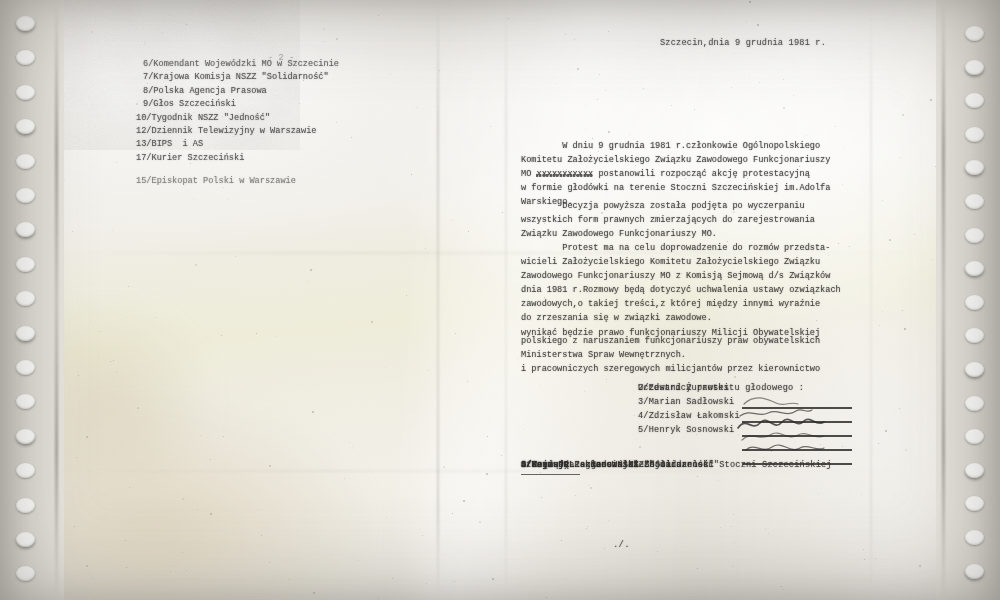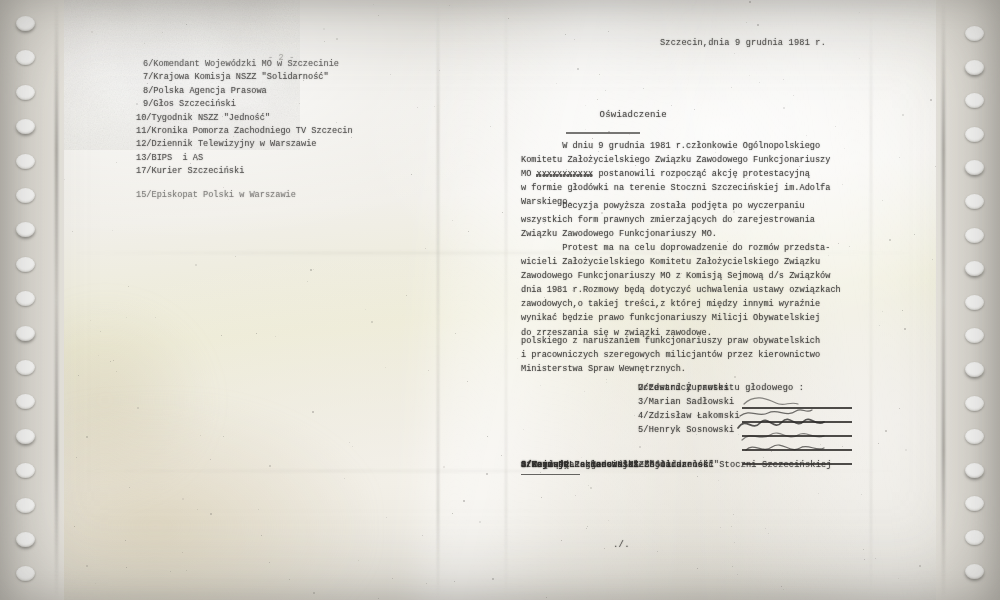--- a/index.html
+++ b/index.html
@@ -154,60 +154,55 @@
   <div class="sheet">
 
     <div class="t vfaded" id="page-mark">- 2 -</div>
 
     <div id="left-list">
         <div class="li" style="padding-left: 7px; opacity: 0.72;">6/Komendant Wojewódzki MO w Szczecinie</div>
         <div class="li" style="padding-left: 7px;">7/Krajowa Komisja NSZZ "Solidarność"</div>
         <div class="li" style="padding-left: 7px;">8/Polska Agencja Prasowa</div>
         <div class="li" style="padding-left: 7px;">9/Głos Szczeciński</div>
         <div class="li">10/Tygodnik NSZZ "Jedność"</div>
-        <div class="li">11/Kronika Pomorza Zachodniego TV Szczecin</div>
         <div class="li">12/Dziennik Telewizyjny w Warszawie</div>
         <div class="li">13/BIPS  i AS</div>
         <div class="li">17/Kurier Szczeciński</div>
         <div class="li" style="margin-top: 10px; opacity: 0.58;">15/Episkopat Polski w Warszawie</div>
       </div>
 
     <div class="t" id="datestamp">Szczecin,dnia 9 grudnia 1981 r.</div>
 
-    <div class="t" id="doc-title">
-      <span>Oświadczenie</span>
-      <span class="rule"></span>
-    </div>
 
     <div id="paragraphs">
         <div class="para" style="top: 139px;">
           <div class="ln">        W dniu 9 grudnia 1981 r.członkowie Ogólnopolskiego</div>
           <div class="ln">Komitetu Założycielskiego Związku Zawodowego Funkcjonariuszy</div>
           <div class="ln">MO <span class="strike">xxxxxxxxxxx</span> postanowili rozpocząć akcję protestacyjną</div>
           <div class="ln">w formie głodówki na terenie Stoczni Szczecińskiej im.Adolfa</div>
           <div class="ln">Warskiego.</div>
         </div>
         <div class="para" style="top: 199px;">
           <div class="ln">        Decyzja powyższa została podjęta po wyczerpaniu</div>
           <div class="ln">wszystkich form prawnych zmierzających do zarejestrowania</div>
           <div class="ln">Związku Zawodowego Funkcjonariuszy MO.</div>
         </div>
         <div class="para" style="top: 241px;">
           <div class="ln">        Protest ma na celu doprowadzenie do rozmów przedsta-</div>
           <div class="ln">wicieli Założycielskiego Komitetu Założycielskiego Związku</div>
           <div class="ln">Zawodowego Funkcjonariuszy MO z Komisją Sejmową d/s Związków</div>
           <div class="ln">dnia 1981 r.Rozmowy będą dotyczyć uchwalenia ustawy ozwiązkach</div>
           <div class="ln">zawodowych,o takiej treści,z której między innymi wyraźnie</div>
+          <div class="ln">do zrzeszania się w związki zawodowe.</div>
           <div class="ln">wynikać będzie prawo funkcjonariuszy Milicji Obywatelskiej</div>
-          <div class="ln">do zrzeszania się w związki zawodowe.</div>
         </div>
         <div class="para" style="top: 334px;">
           <div class="ln">polskiego z naruszaniem funkcjonariuszy praw obywatelskich</div>
+          <div class="ln">Ministerstwa Spraw Wewnętrznych.</div>
           <div class="ln">i pracowniczych szeregowych milicjantów przez kierownictwo</div>
-          <div class="ln">Ministerstwa Spraw Wewnętrznych.</div>
         </div>
       </div>
 
     <div id="signers">
         <div class="hd t">Uczestnicy protestu głodowego :</div>
         <div class="row t">2/Edward Żurawski</div>
         <div class="row t">3/Marian Sadłowski</div>
         <div class="row t">4/Zdzisław Łakomski</div>
         <div class="row t">5/Henryk Sosnowski</div>
       </div>

